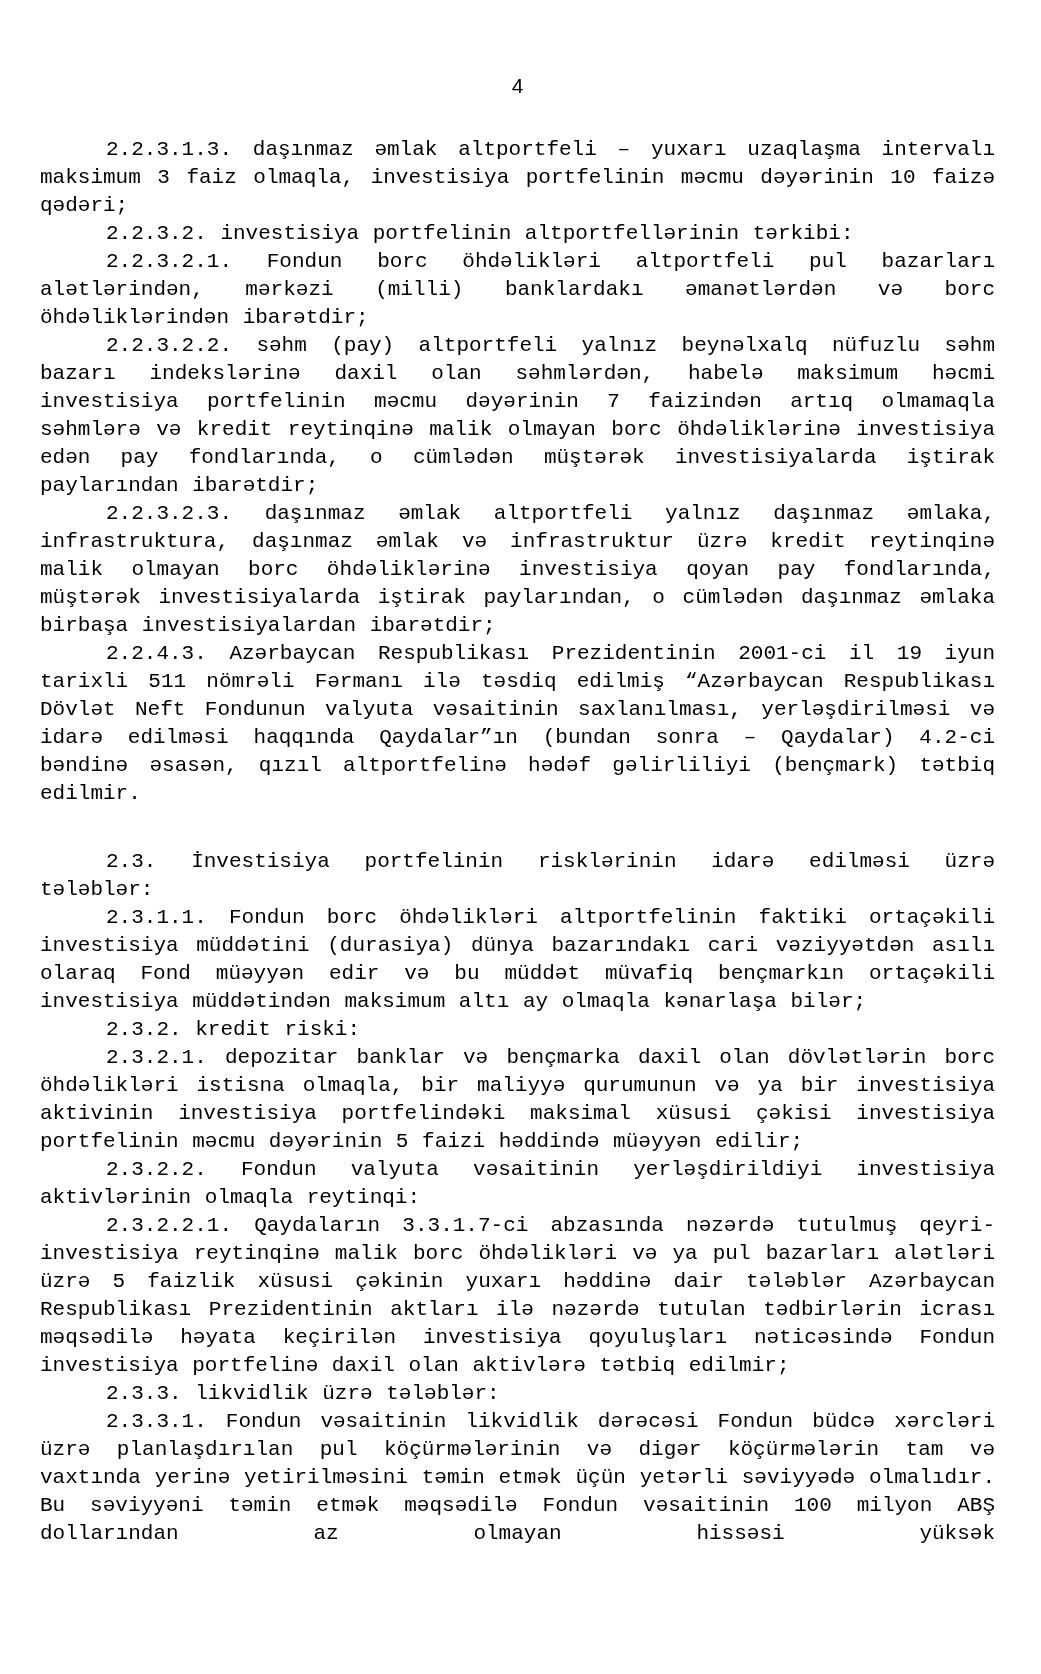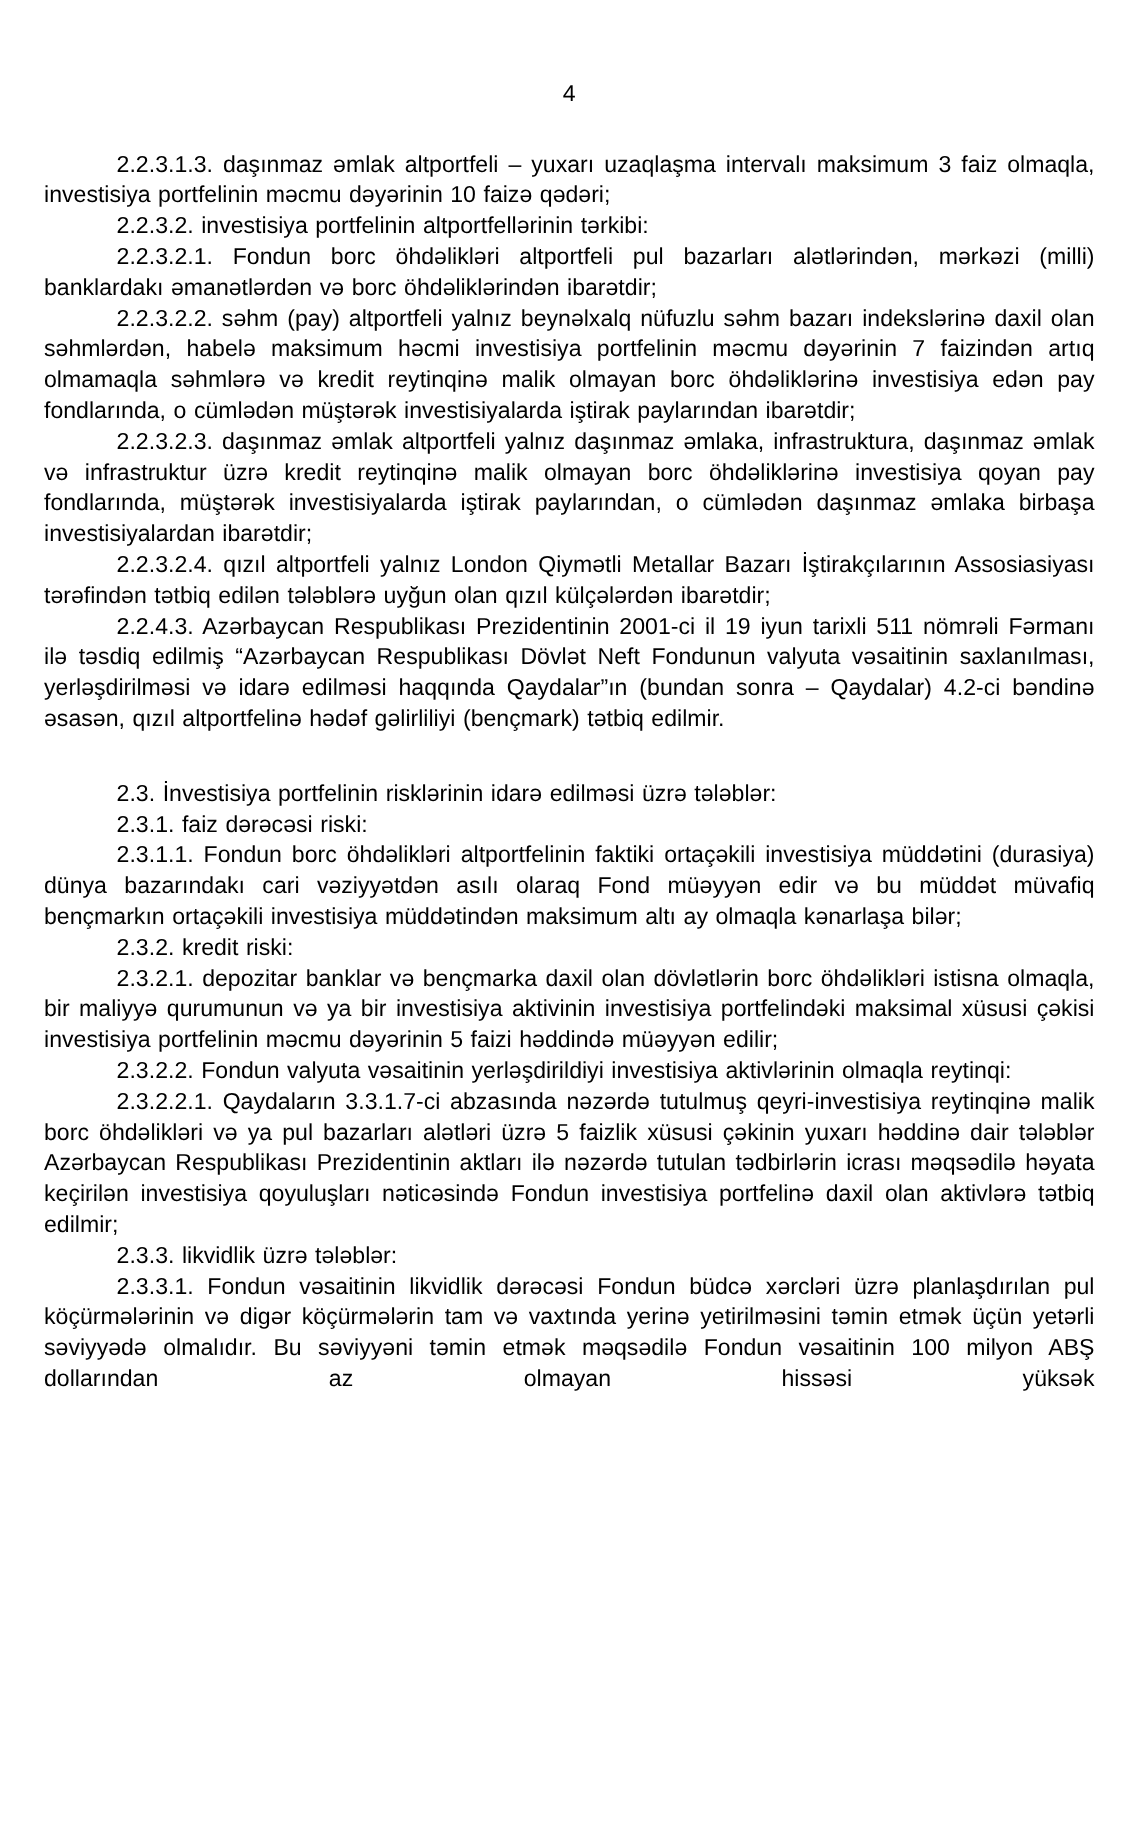--- a/index.html
+++ b/index.html
@@ -24,39 +24,38 @@
     line-height: 28px;
     margin: 0 0 36px 0;
   }
   p.para {
     margin: 0;
     font-size: 21px;
     line-height: 28px;
     text-align: justify;
     text-indent: 66px;
     word-spacing: 1px;
+    font-family: Liberation Mono, monospace;
   }
   p.section-gap { margin-top: 40px; }
   p.continues { text-align-last: justify; }
 </style>
 </head>
 <body>
 
 <div class="page">
   <div class="page-number">4</div>
 
   <p class="para">2.2.3.1.3. daşınmaz əmlak altportfeli – yuxarı uzaqlaşma intervalı maksimum 3 faiz olmaqla, investisiya portfelinin məcmu dəyərinin 10 faizə qədəri;</p>
   <p class="para">2.2.3.2. investisiya portfelinin altportfellərinin tərkibi:</p>
   <p class="para">2.2.3.2.1. Fondun borc öhdəlikləri altportfeli pul bazarları alətlərindən, mərkəzi (milli) banklardakı əmanətlərdən və borc öhdəliklərindən ibarətdir;</p>
   <p class="para">2.2.3.2.2. səhm (pay) altportfeli yalnız beynəlxalq nüfuzlu səhm bazarı indekslərinə daxil olan səhmlərdən, habelə maksimum həcmi investisiya portfelinin məcmu dəyərinin 7 faizindən artıq olmamaqla səhmlərə və kredit reytinqinə malik olmayan borc öhdəliklərinə investisiya edən pay fondlarında, o cümlədən müştərək investisiyalarda iştirak paylarından ibarətdir;</p>
   <p class="para">2.2.3.2.3. daşınmaz əmlak altportfeli yalnız daşınmaz əmlaka, infrastruktura, daşınmaz əmlak və infrastruktur üzrə kredit reytinqinə malik olmayan borc öhdəliklərinə investisiya qoyan pay fondlarında, müştərək investisiyalarda iştirak paylarından, o cümlədən daşınmaz əmlaka birbaşa investisiyalardan ibarətdir;</p>
-  <p class="para">2.2.3.2.4. qızıl altportfeli yalnız London Qiymətli Metallar Bazarı İştirakçılarının Assosiasiyası tərəfindən tətbiq edilən tələblərə uyğun olan qızıl külçələrdən ibarətdir;</p>
   <p class="para">2.2.4.3. Azərbaycan Respublikası Prezidentinin 2001-ci il 19 iyun tarixli 511 nömrəli Fərmanı ilə təsdiq edilmiş “Azərbaycan Respublikası Dövlət Neft Fondunun valyuta vəsaitinin saxlanılması, yerləşdirilməsi və idarə edilməsi haqqında Qaydalar”ın (bundan sonra – Qaydalar) 4.2-ci bəndinə əsasən, qızıl altportfelinə hədəf gəlirliliyi (bençmark) tətbiq edilmir.</p>
   <p class="para section-gap">2.3. İnvestisiya portfelinin risklərinin idarə edilməsi üzrə tələblər:</p>
-  <p class="para">2.3.1. faiz dərəcəsi riski:</p>
   <p class="para">2.3.1.1. Fondun borc öhdəlikləri altportfelinin faktiki ortaçəkili investisiya müddətini (durasiya) dünya bazarındakı cari vəziyyətdən asılı olaraq Fond müəyyən edir və bu müddət müvafiq bençmarkın ortaçəkili investisiya müddətindən maksimum altı ay olmaqla kənarlaşa bilər;</p>
   <p class="para">2.3.2. kredit riski:</p>
   <p class="para">2.3.2.1. depozitar banklar və bençmarka daxil olan dövlətlərin borc öhdəlikləri istisna olmaqla, bir maliyyə qurumunun və ya bir investisiya aktivinin investisiya portfelindəki maksimal xüsusi çəkisi investisiya portfelinin məcmu dəyərinin 5 faizi həddində müəyyən edilir;</p>
   <p class="para">2.3.2.2. Fondun valyuta vəsaitinin yerləşdirildiyi investisiya aktivlərinin olmaqla reytinqi:</p>
   <p class="para">2.3.2.2.1. Qaydaların 3.3.1.7-ci abzasında nəzərdə tutulmuş qeyri-investisiya reytinqinə malik borc öhdəlikləri və ya pul bazarları alətləri üzrə 5 faizlik xüsusi çəkinin yuxarı həddinə dair tələblər Azərbaycan Respublikası Prezidentinin aktları ilə nəzərdə tutulan tədbirlərin icrası məqsədilə həyata keçirilən investisiya qoyuluşları nəticəsində Fondun investisiya portfelinə daxil olan aktivlərə tətbiq edilmir;</p>
   <p class="para">2.3.3. likvidlik üzrə tələblər:</p>
   <p class="para continues">2.3.3.1. Fondun vəsaitinin likvidlik dərəcəsi Fondun büdcə xərcləri üzrə planlaşdırılan pul köçürmələrinin və digər köçürmələrin tam və vaxtında yerinə yetirilməsini təmin etmək üçün yetərli səviyyədə olmalıdır. Bu səviyyəni təmin etmək məqsədilə Fondun vəsaitinin 100 milyon ABŞ dollarından az olmayan hissəsi yüksək</p>
 </div>
 
 </body></html>

